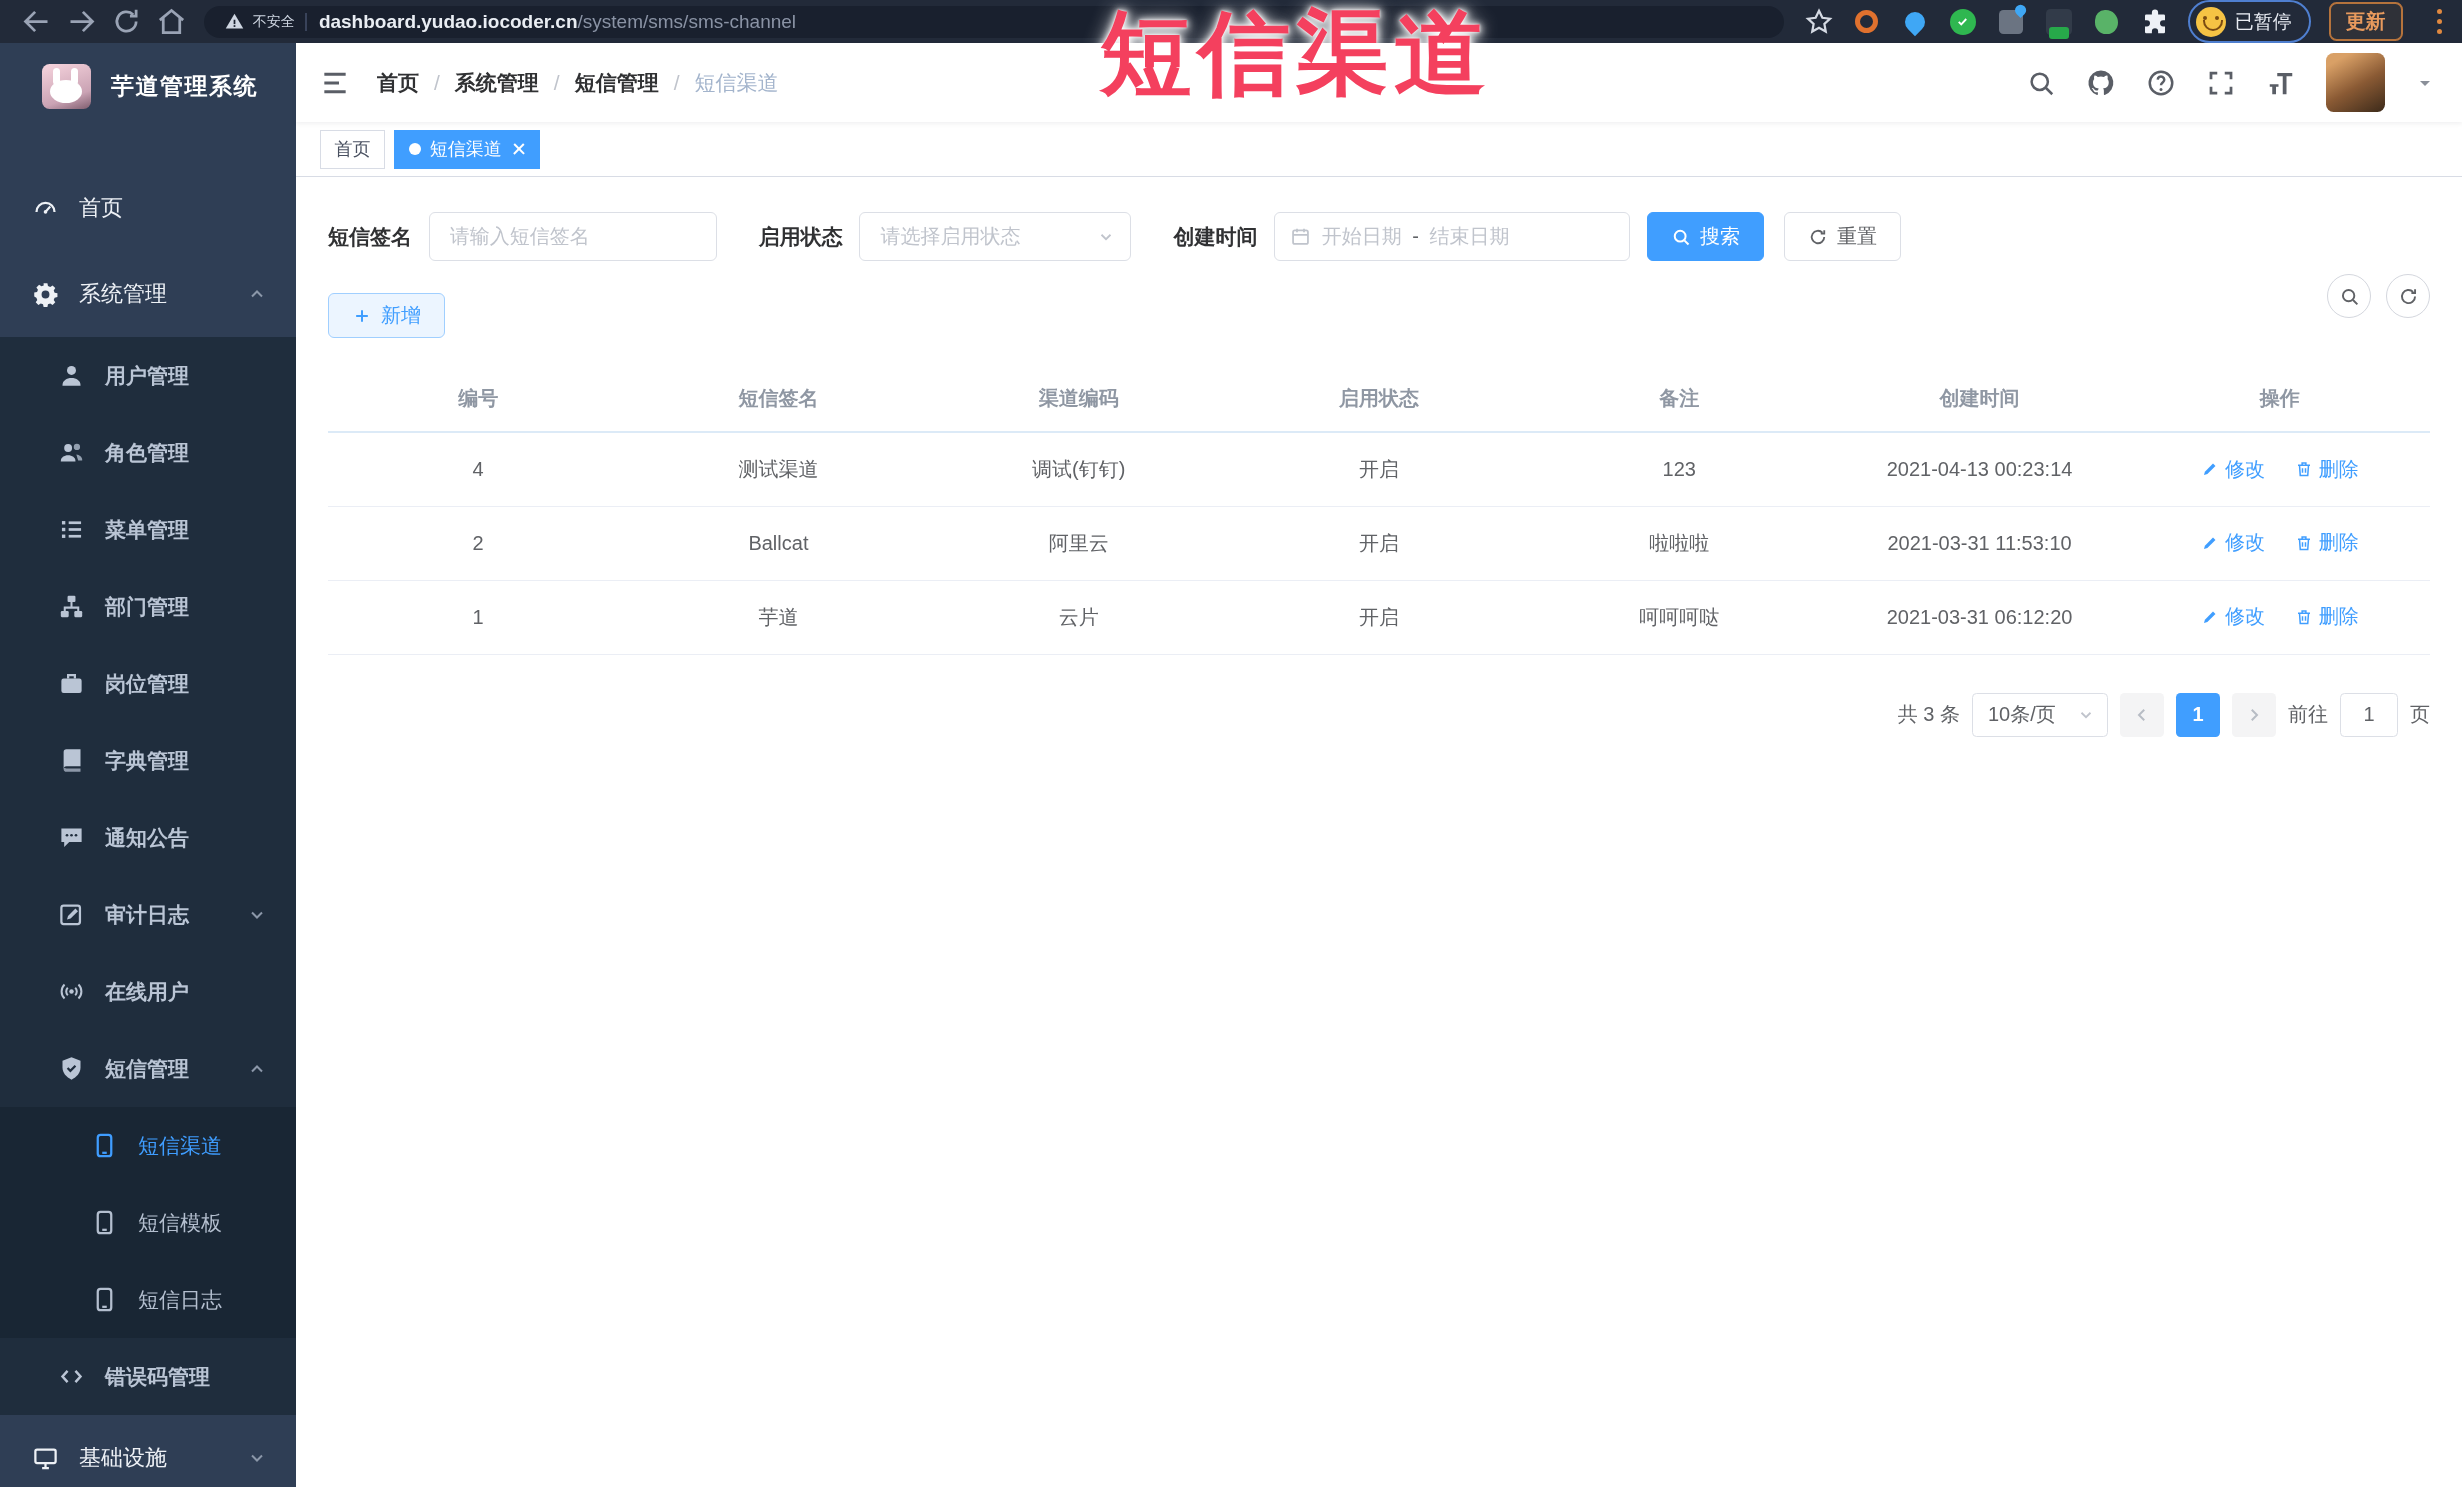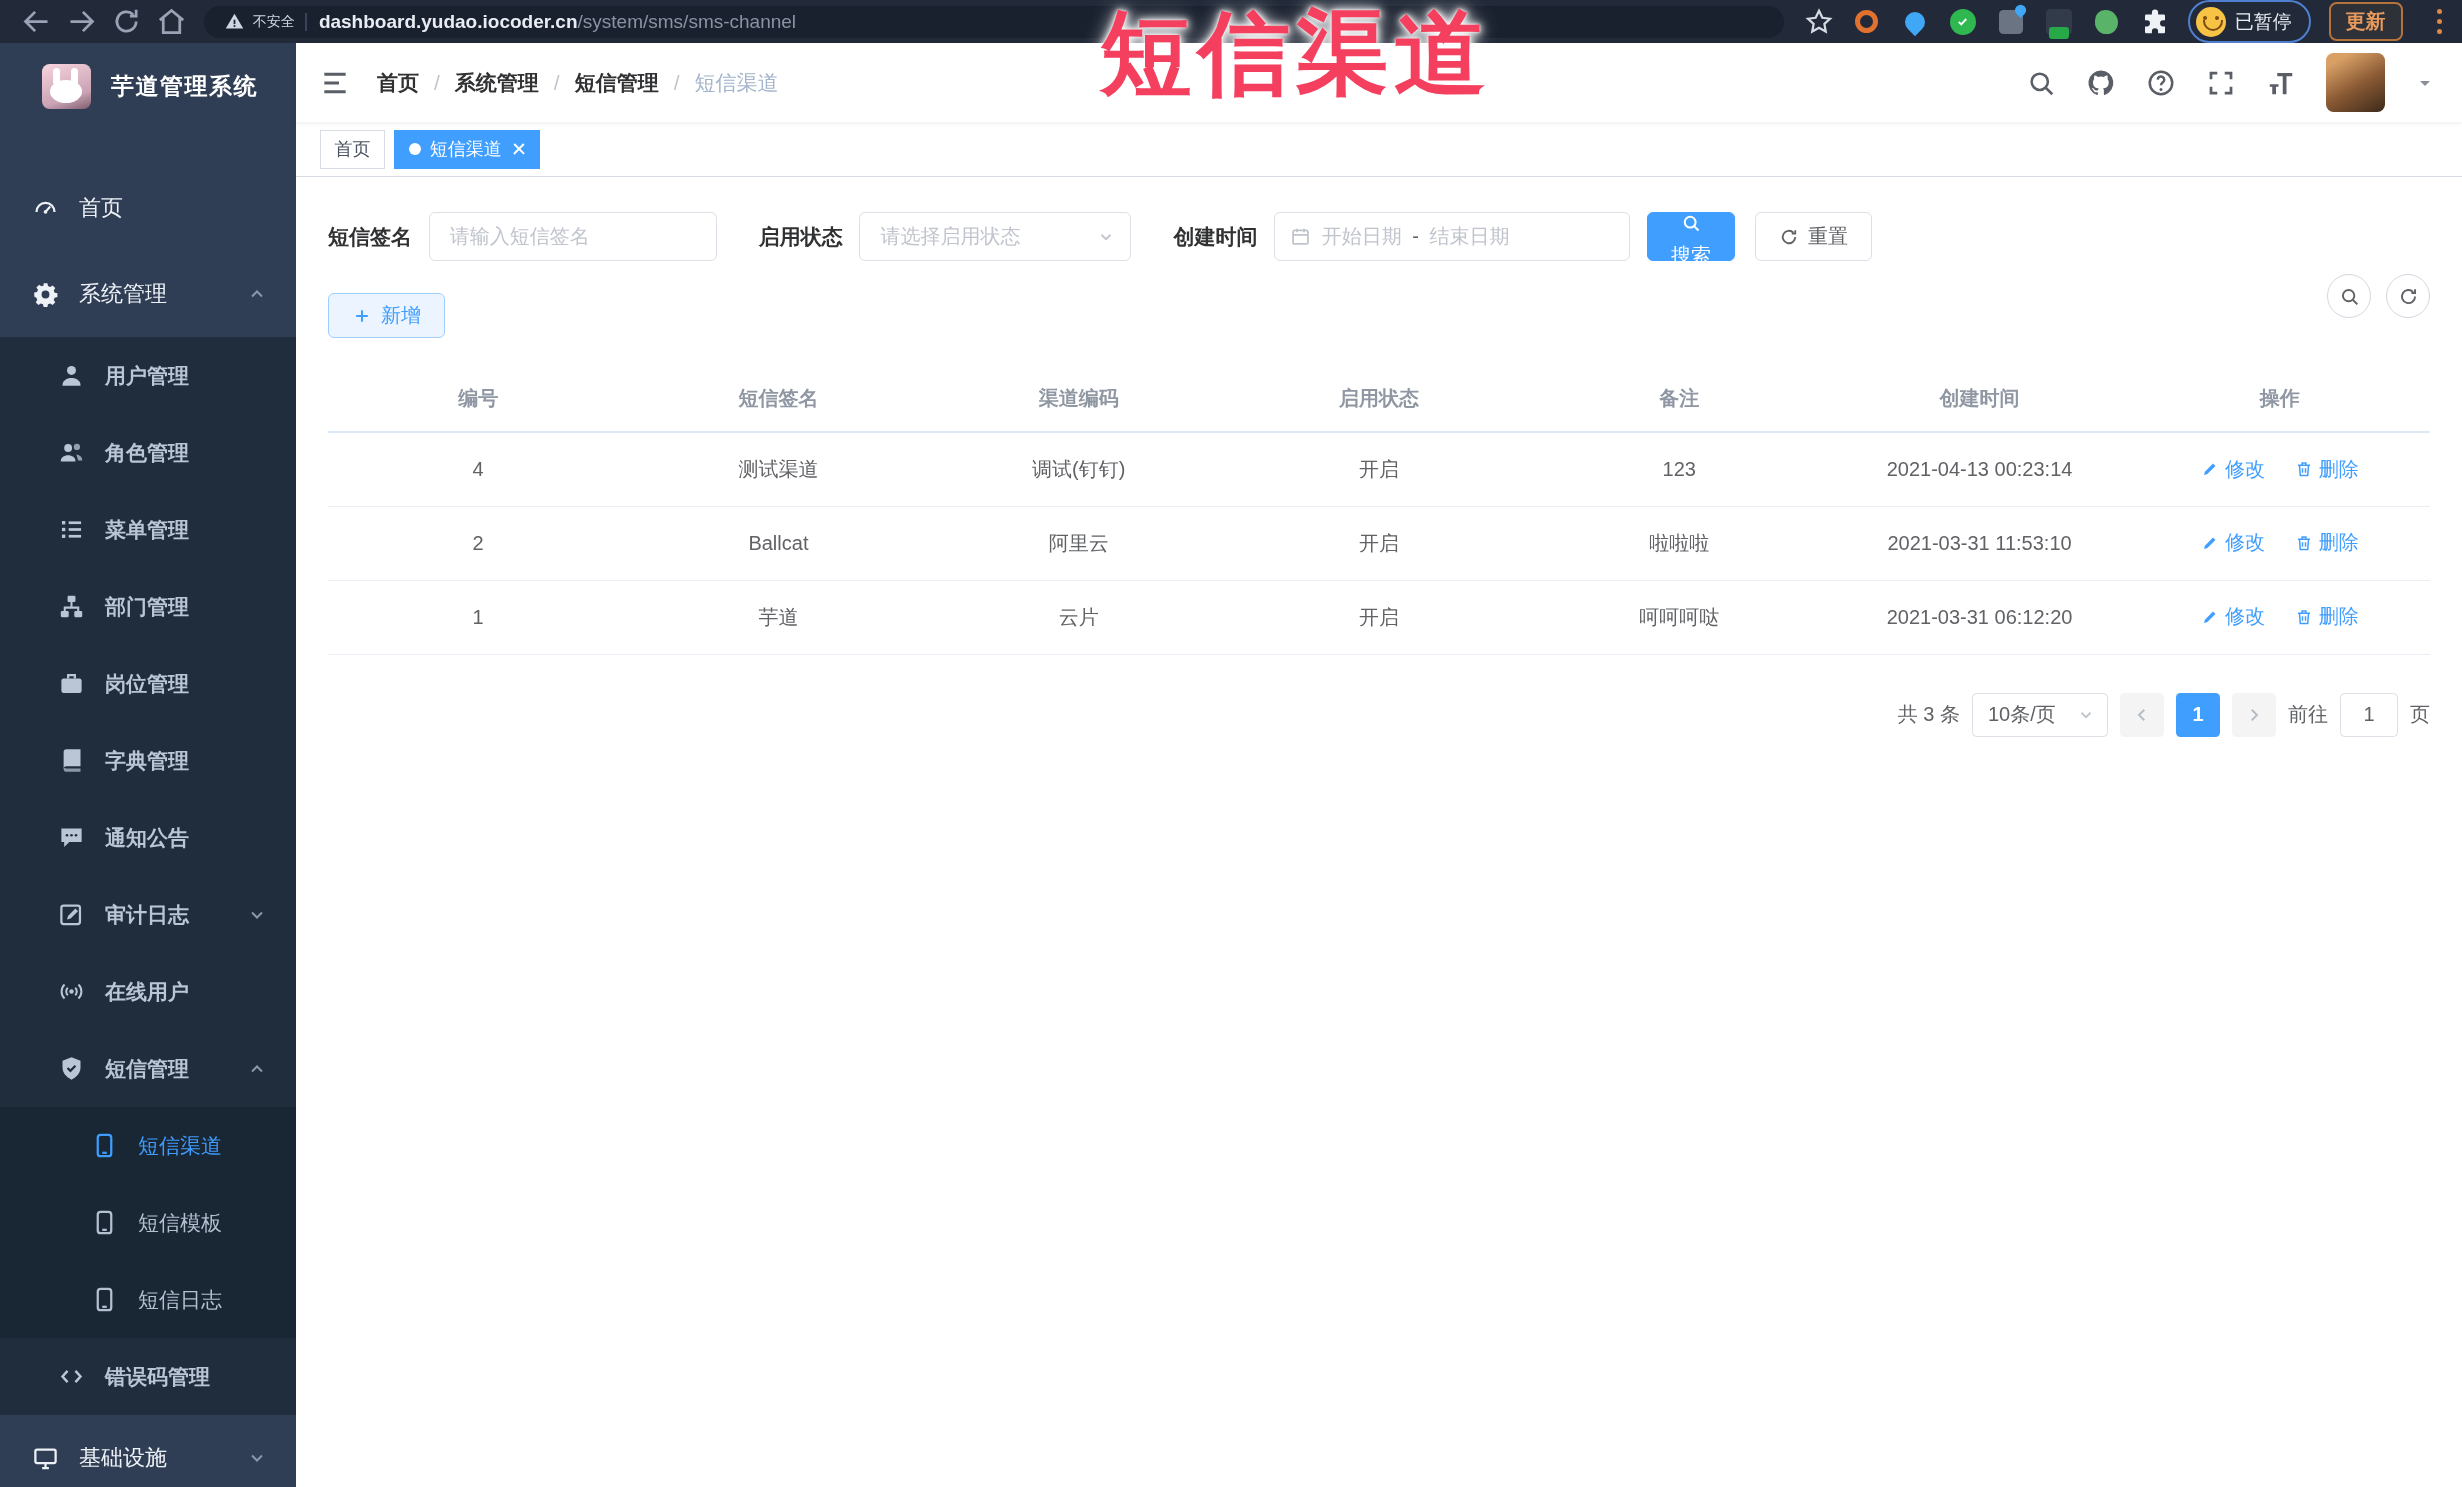--- a/index.html
+++ b/index.html
@@ -99,21 +99,21 @@
   .in-sign input::placeholder { color:#c0c4cc; }
   .sel-status { width:272px; margin-right:42px; padding:0 15px 0 20px; justify-content:space-between; }
   .placeholder { color:#c0c4cc; }
   .sel-caret { width:18px; height:18px; color:#c0c4cc; }
   .date-range { width:356px; margin-right:17px; padding:0 15px; gap:10.6px; }
   .cal-ic { width:21px; height:21px; color:#c0c4cc; flex:none; }
   .date-range .dash { color:#606266; }
   .btn { height:49px; border-radius:6px; font-size:20px; display:inline-flex; align-items:center;
     gap:9px; padding:0 23px; cursor:pointer; white-space:nowrap; }
   .btn .bic { width:20px; height:20px; }
-  .btn-primary { background:#409eff; color:#fff; border:1.5px solid #409eff; margin-right:20px;flex-direction:column; }
+  .btn-primary { background:#409eff; color:#fff; border:1.5px solid #409eff; margin-right:20px; }
   .btn-plain { background:#fff; color:#606266; border:1.5px solid #dcdfe6; }
   .btn-add { background:#ecf5ff; color:#409eff; border:1.5px solid #a0cfff; height:45px; margin-top:32px; }
 
   .tool-circles { position:absolute; right:32px; top:97px; display:flex; gap:15px; }
   .circ { width:44px; height:44px; border:1.5px solid #d4d7de; border-radius:50%; background:#fff;
     display:flex; align-items:center; justify-content:center; color:#606266; }
   .circ .cic { width:21px; height:21px; }
 
   
   table.grid { width:100%; border-collapse:collapse; table-layout:fixed; margin-top:27px; }

